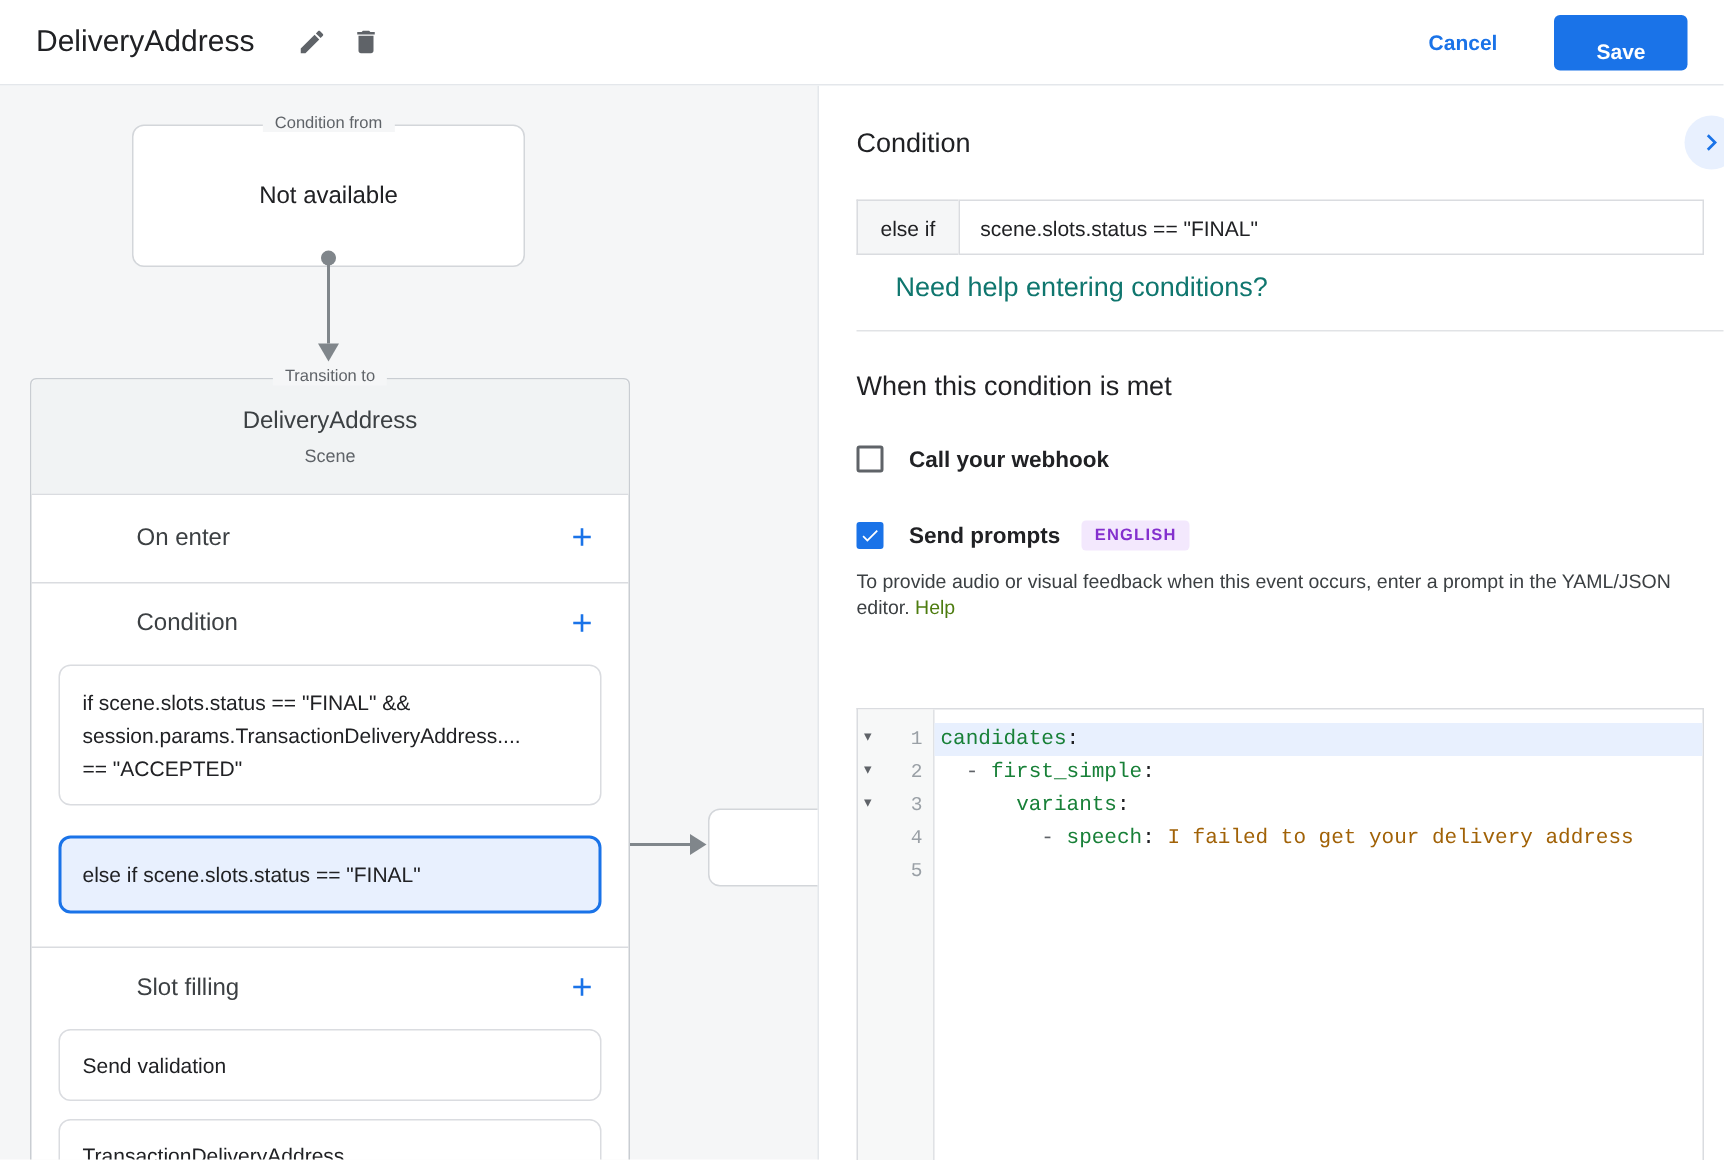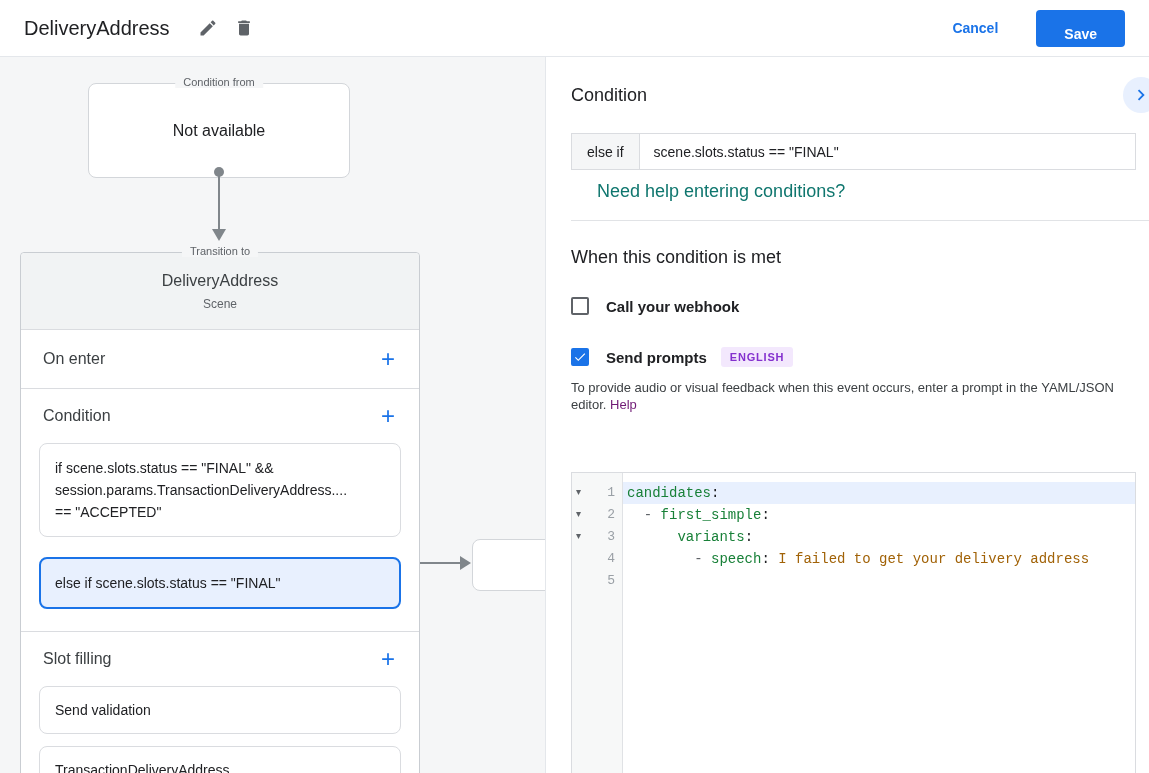--- a/index.html
+++ b/index.html
@@ -32,21 +32,21 @@
 
   
   .scene-card { position:absolute; left:20px; top:195px; width:400px; height:526px;
     background:#fff; border:1px solid #c9cdd2; border-radius:4px; }
   .card-header { height:77px; background:#f1f3f4; border-bottom:1px solid #dadce0;
     border-radius:4px 4px 0 0; text-align:center; padding-top:19px; }
   .card-title { font-size:16px; color:#3c4043; }
   .card-subtitle { font-size:12px; color:#5f6368; margin-top:7px; }
   .card-row { display:flex; align-items:center; padding:0 22px; height:59px;
     border-bottom:1px solid #dadce0; cursor:pointer; }
-  .section-label { font-size:16px; color:#3c4043; }
+  .section-label { font-size:16px; color:#3c4043;margin-left:48px; }
   .plus { margin-left:auto; color:#1a73e8; font-size:24px; font-weight:normal; line-height:20px;
     background:none; border:none; cursor:pointer; padding:0 2px; font-family:"Liberation Sans",sans-serif; }
   .card-section { border-bottom:1px solid #dadce0; padding-bottom:22px; }
   .card-section.last { border-bottom:none; padding-bottom:10px; }
   .section-head { display:flex; align-items:center; padding:0 22px; height:54px; }
   .cond-box { margin:0 18px; border:1px solid #dadce0; border-radius:8px; background:#fff;
     padding:13px 15px; font-size:14px; color:#202124; line-height:22px; white-space:pre-line; cursor:pointer; }
   .cond-box.selected { margin-top:20px; background:#e8f0fe; border:2px solid #1a73e8; padding:13px 14px; }
   .slot-box { margin:0 18px 12px; border:1px solid #dadce0; border-radius:8px; background:#fff;
     padding:15px 15px; font-size:14px; color:#202124; cursor:pointer; }
@@ -71,21 +71,21 @@
   .checkbox { width:18px; height:18px; border:2px solid #5f6368; border-radius:2px; background:#fff;
     margin-right:17px; flex:none; cursor:pointer; }
   .checkbox.checked { background:#1a73e8; border-color:#1a73e8; display:flex;
     align-items:center; justify-content:center; }
   .checkbox.checked svg { width:14px; height:14px; fill:#fff; }
   .check-label { font-size:15px; font-weight:bold; color:#202124; }
   .lang-badge { margin-left:14px; background:#f3e8fd; color:#8430ce; font-size:11px; font-weight:bold;
     letter-spacing:0.8px; padding:4px 9px; border-radius:3px; }
   .rp-desc { position:absolute; left:24px; top:322px; width:562px; font-size:13px;
     color:#3c4043; line-height:17px; }
-  .rp-desc a { color:#701a75; text-decoration:none; cursor:pointer; }
+  .rp-desc a { color:#4d7c0f; text-decoration:none; cursor:pointer; }
   .tabs { position:absolute; left:24px; top:372px; display:flex; }
   .tab { width:120px; height:34px; display:flex; align-items:center; justify-content:center;
     font-size:13px; font-weight:bold; letter-spacing:0.3px; color:#5f6368; cursor:pointer; }
   .tab.active { background:#e8f0fe; color:#1a73e8; }
 
   
   .editor { position:absolute; left:24px; top:415px; width:565px; height:302px;
     border:1px solid #dadce0; border-bottom:none; background:#fff; }
   .ed-gutter-bg { position:absolute; left:0; top:0; bottom:0; width:51px; background:#f7f8f8;
     border-right:1px solid #e0e2e5; }

